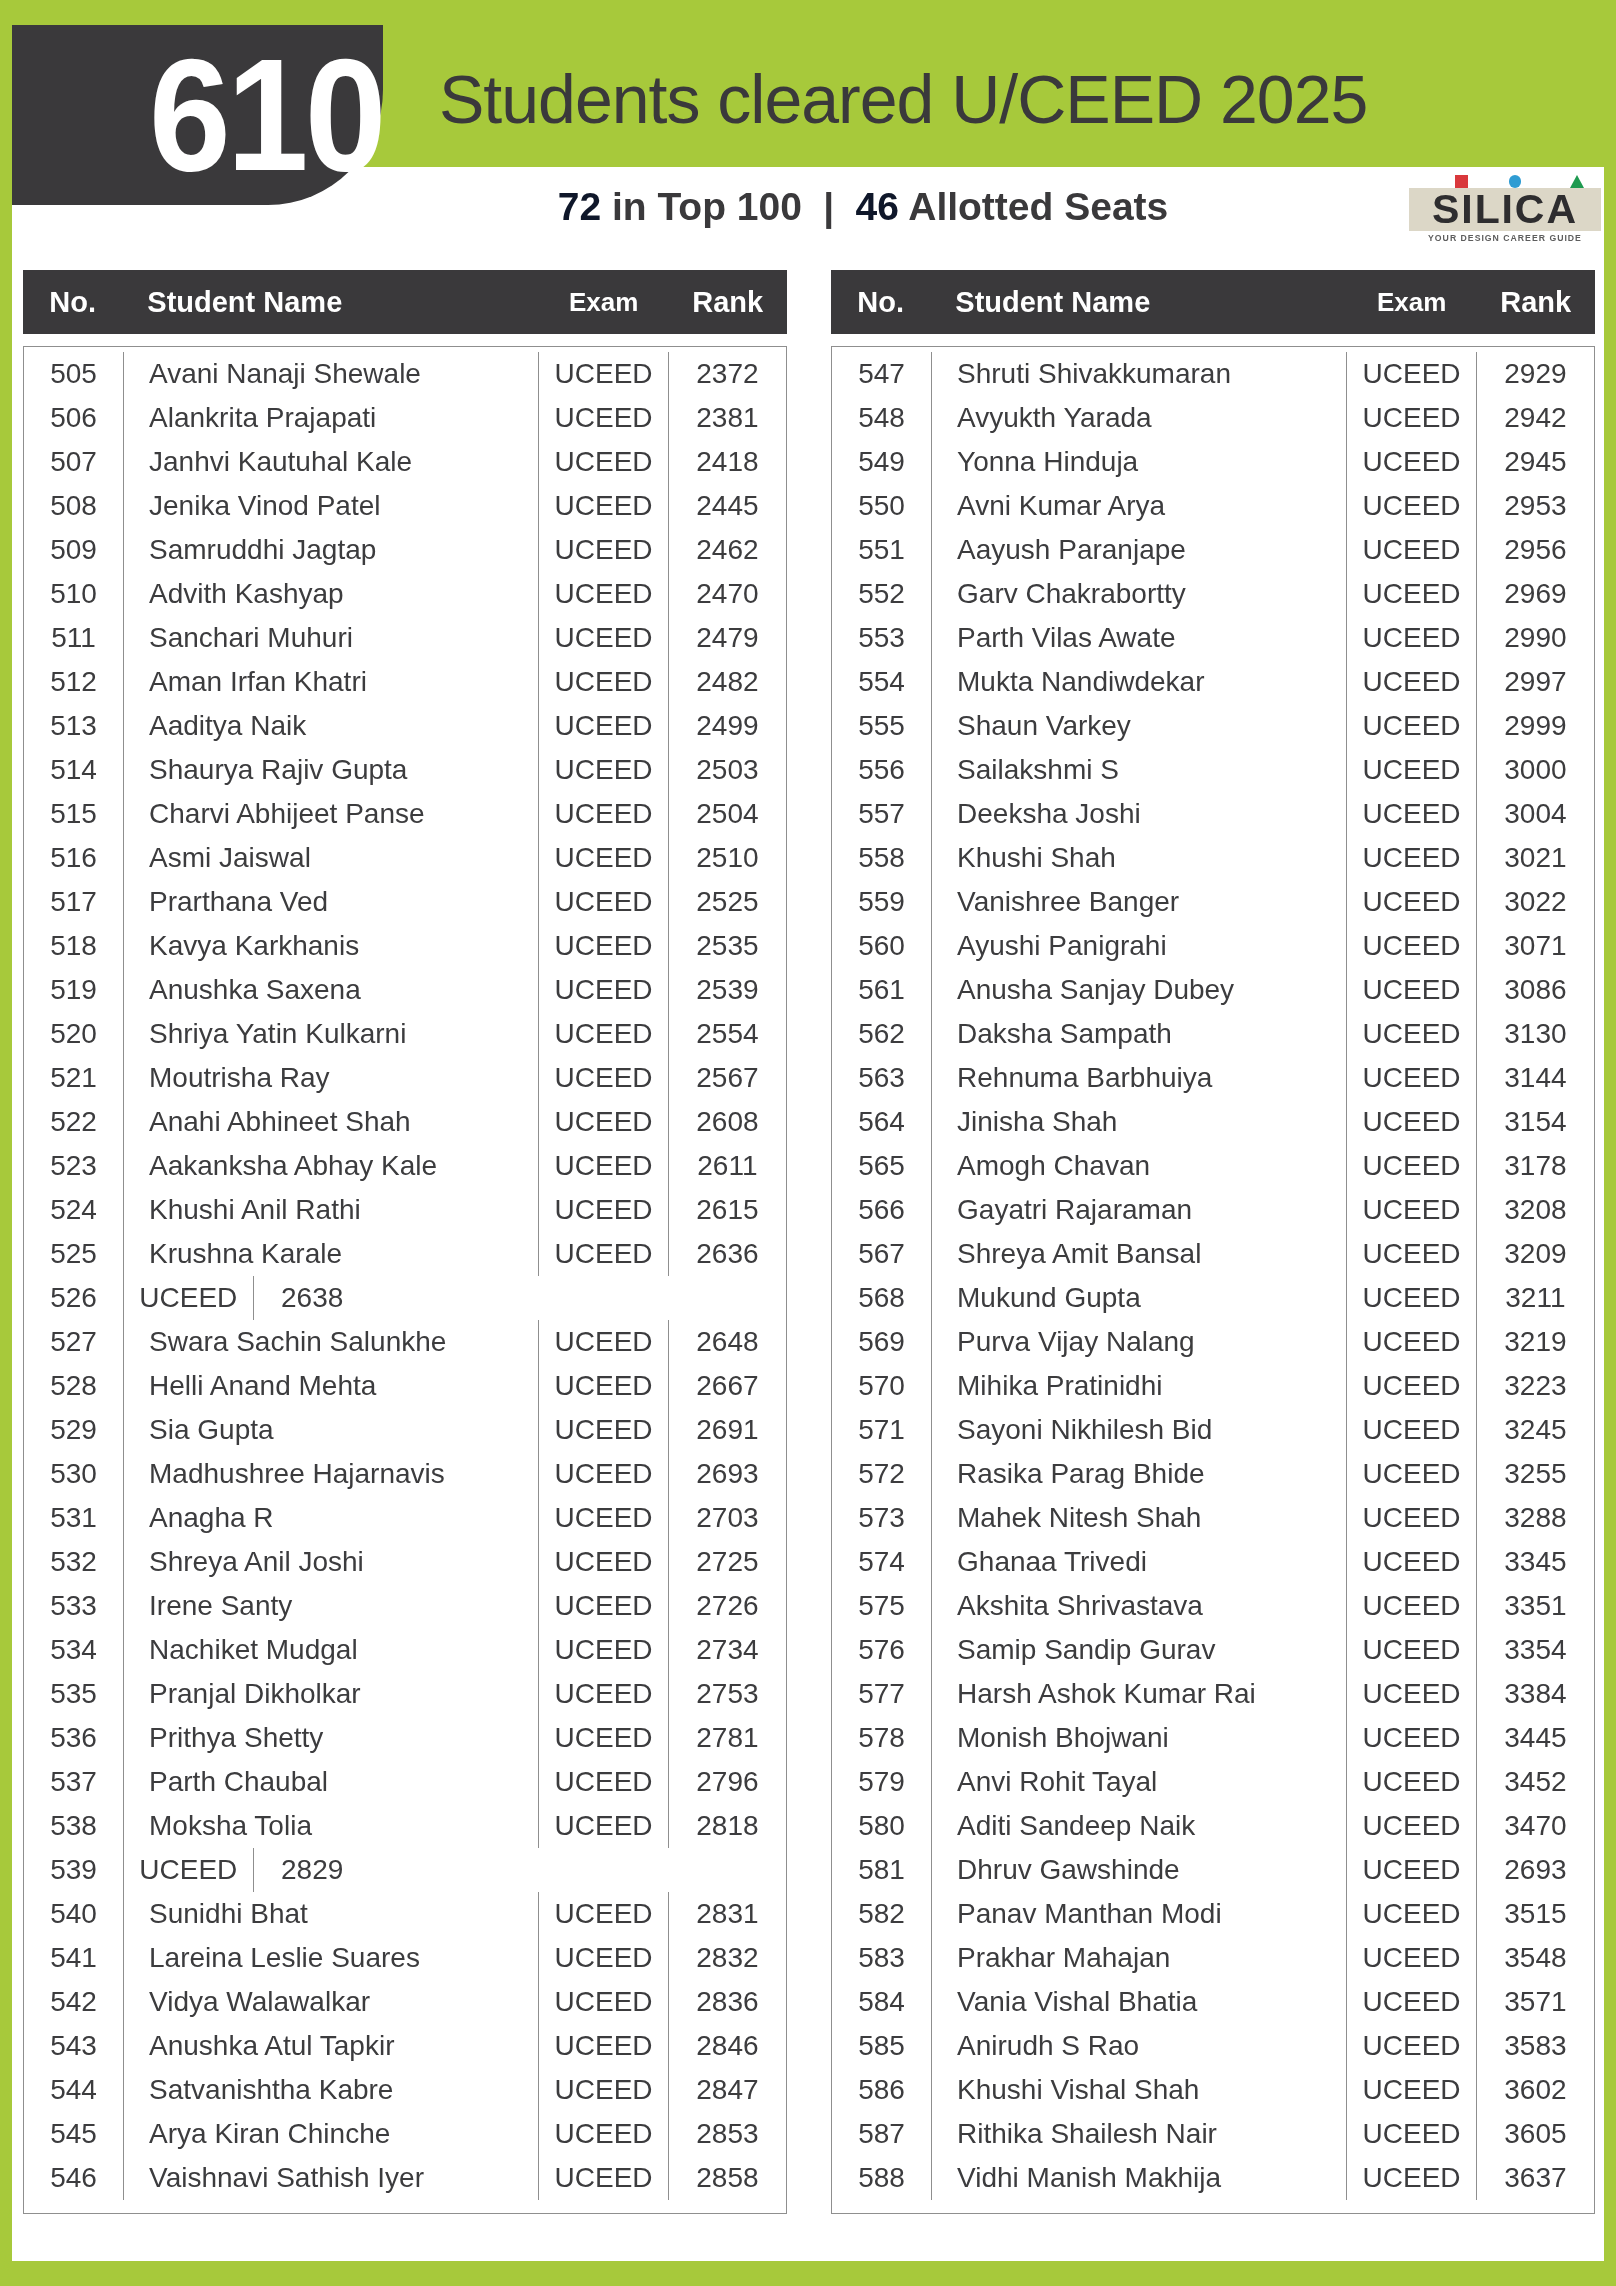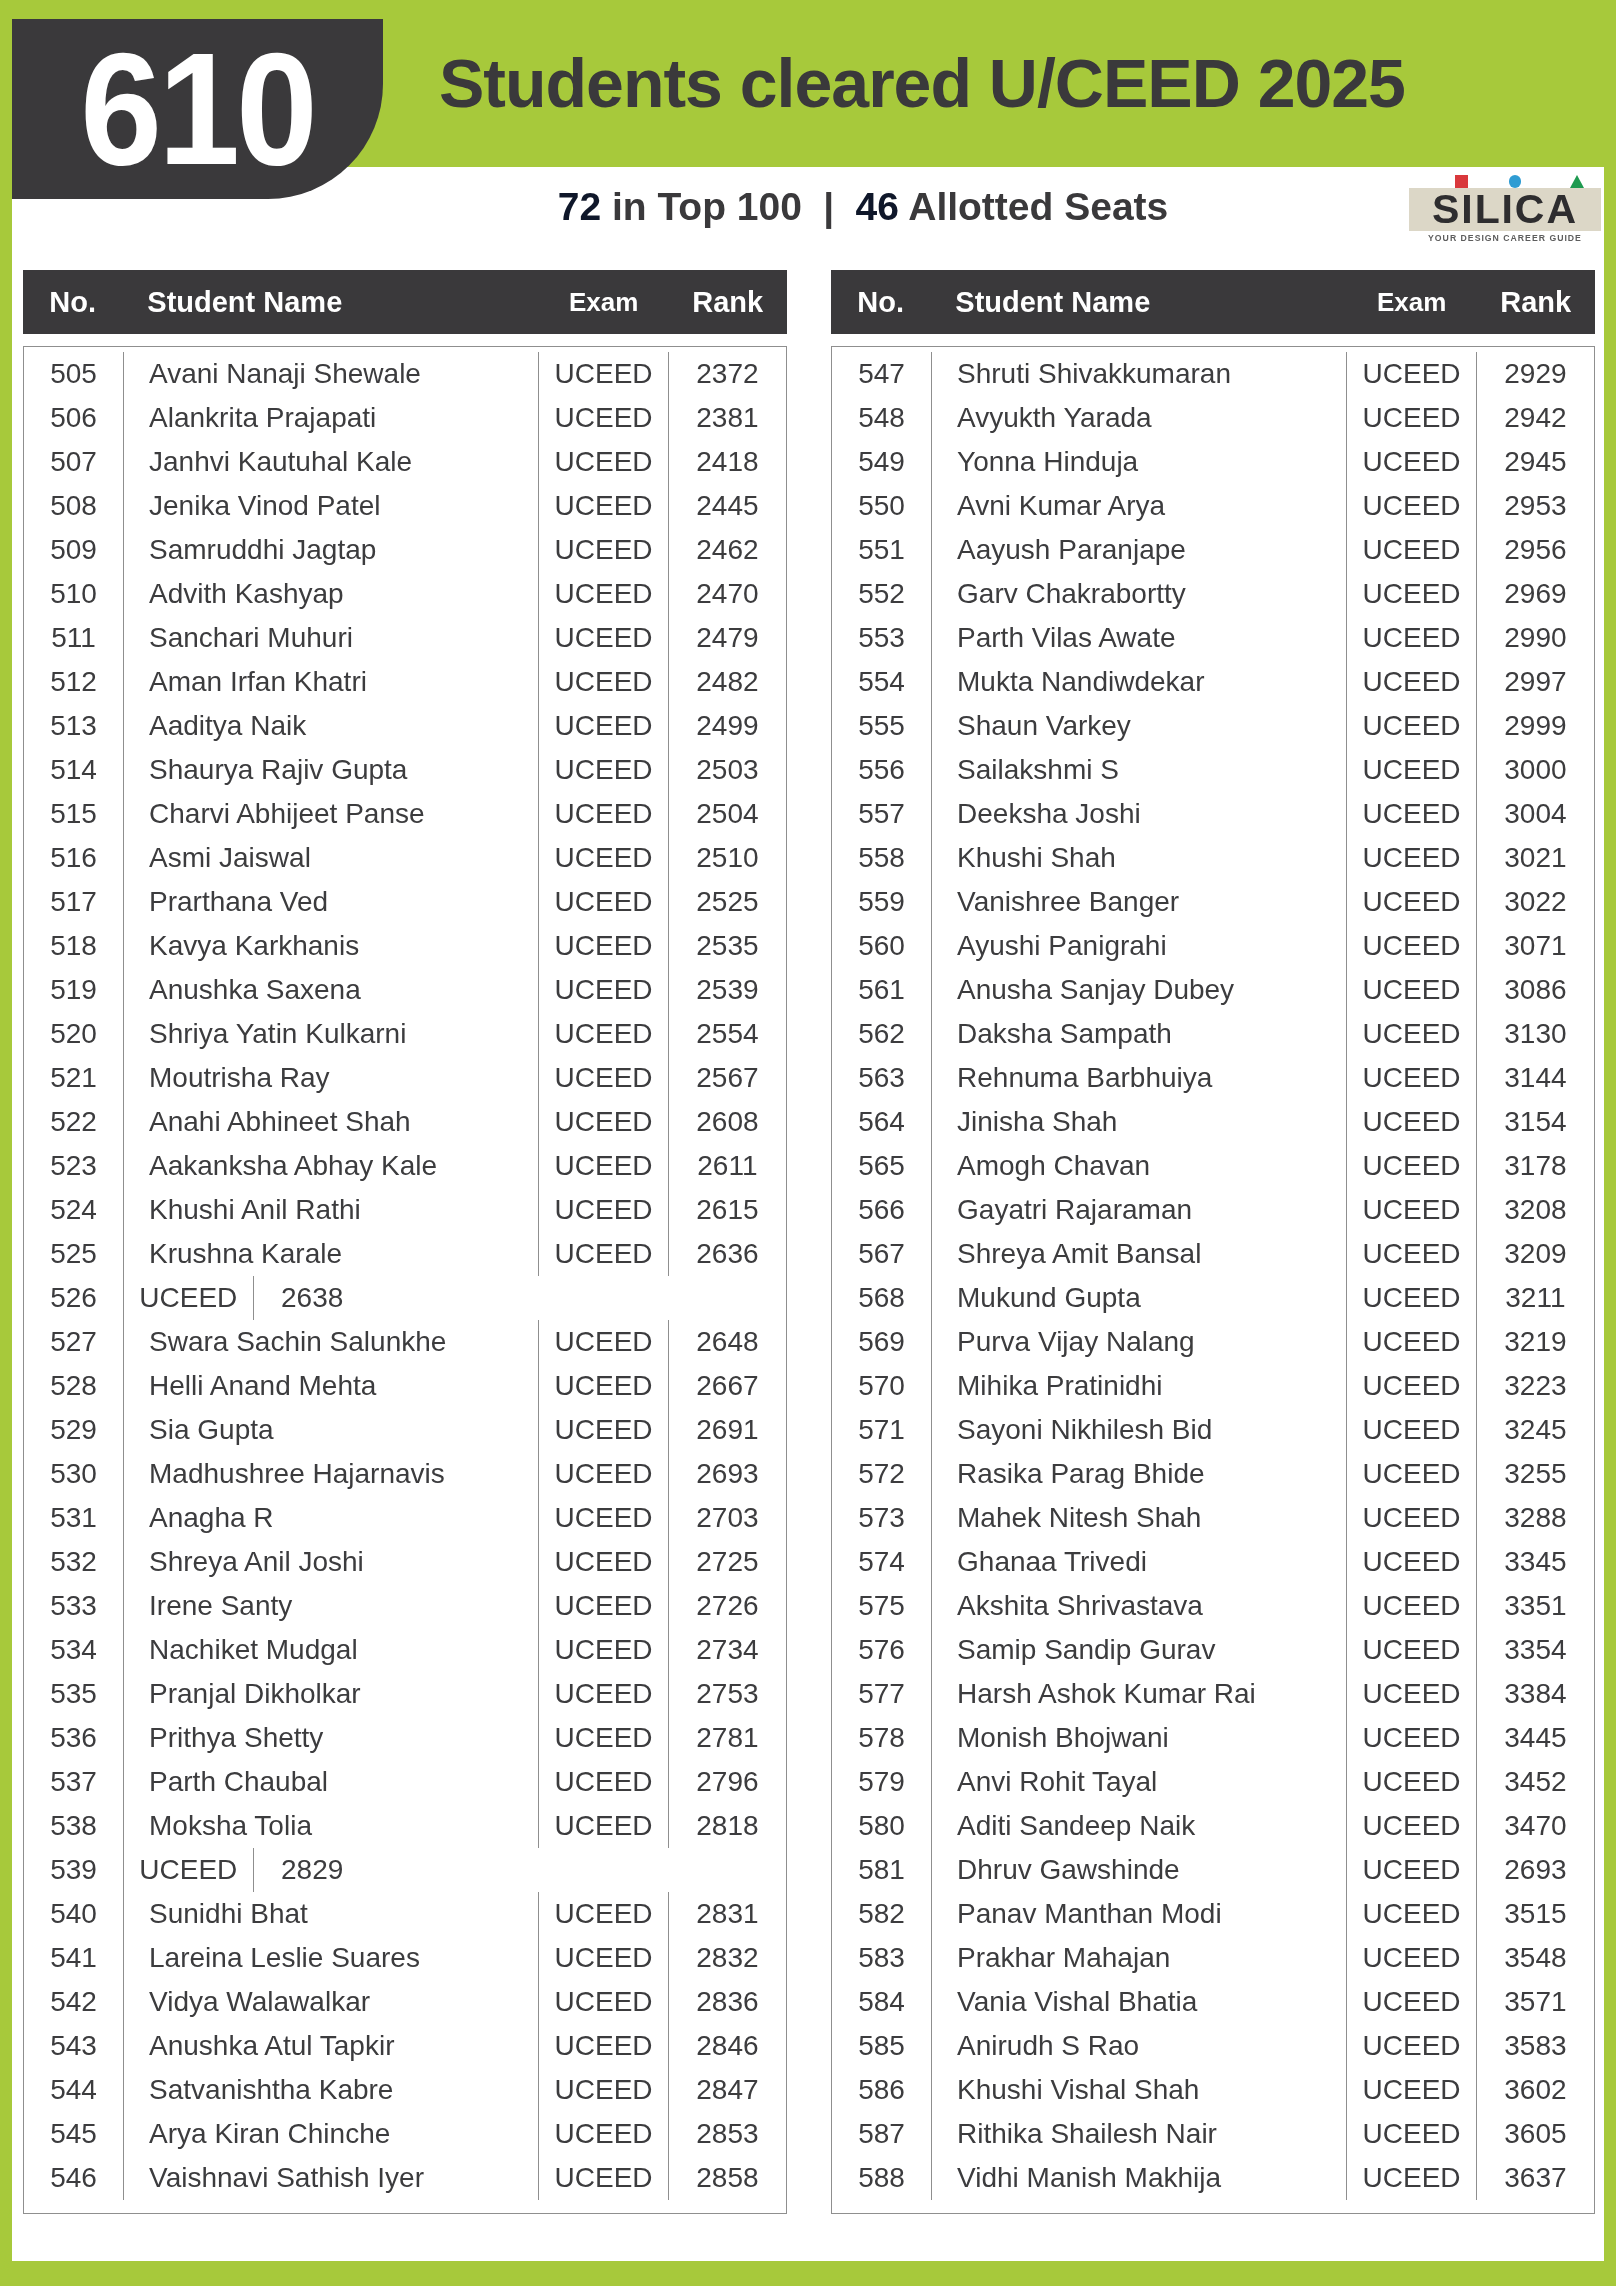--- a/index.html
+++ b/index.html
@@ -8,33 +8,33 @@
     background:#a7c93b;
     font-family:"Liberation Sans", sans-serif;
     color:#3a393b;
   }
   .white-sheet{
     position:absolute;left:11.6px;top:167px;width:1592px;height:2094px;
     background:#ffffff;
   }
   
   .badge{
-    position:absolute;left:11.6px;top:19px;width:371px;height:180px;
+    position:absolute;left:11.6px;top:25px;width:371px;height:180px;
     background:#3a393b;border-radius:0 0 115px 0;
-    display:flex;align-items:center;justify-content:center;
+    display:flex;align-items:center;justify-content:flex-end;
   }
   .badge .num{
     color:#ffffff;font-size:147px;font-weight:800;letter-spacing:-3.9px;
     line-height:1;transform:scaleY(1.08);
   }
   
   .title{
-    position:absolute;left:439px;top:0;height:165px;width:1164px;
+    position:absolute;left:439px;top:16px;height:165px;width:1164px;
     display:flex;align-items:center;
-    font-size:68px;font-weight:700;letter-spacing:-1px;color:#3a393b;
+    font-size:68px;font-weight:400;letter-spacing:-1px;color:#3a393b;
     white-space:nowrap;
   }
   
   .subtitle{
     position:absolute;left:378px;top:180px;width:970px;height:54px;
     display:flex;align-items:center;justify-content:center;
     font-size:39px;font-weight:800;color:#3a393b;white-space:pre;
   }
   .subtitle .accent{color:#0f172a;}
   .subtitle .sep{margin:0 21.3px;}

